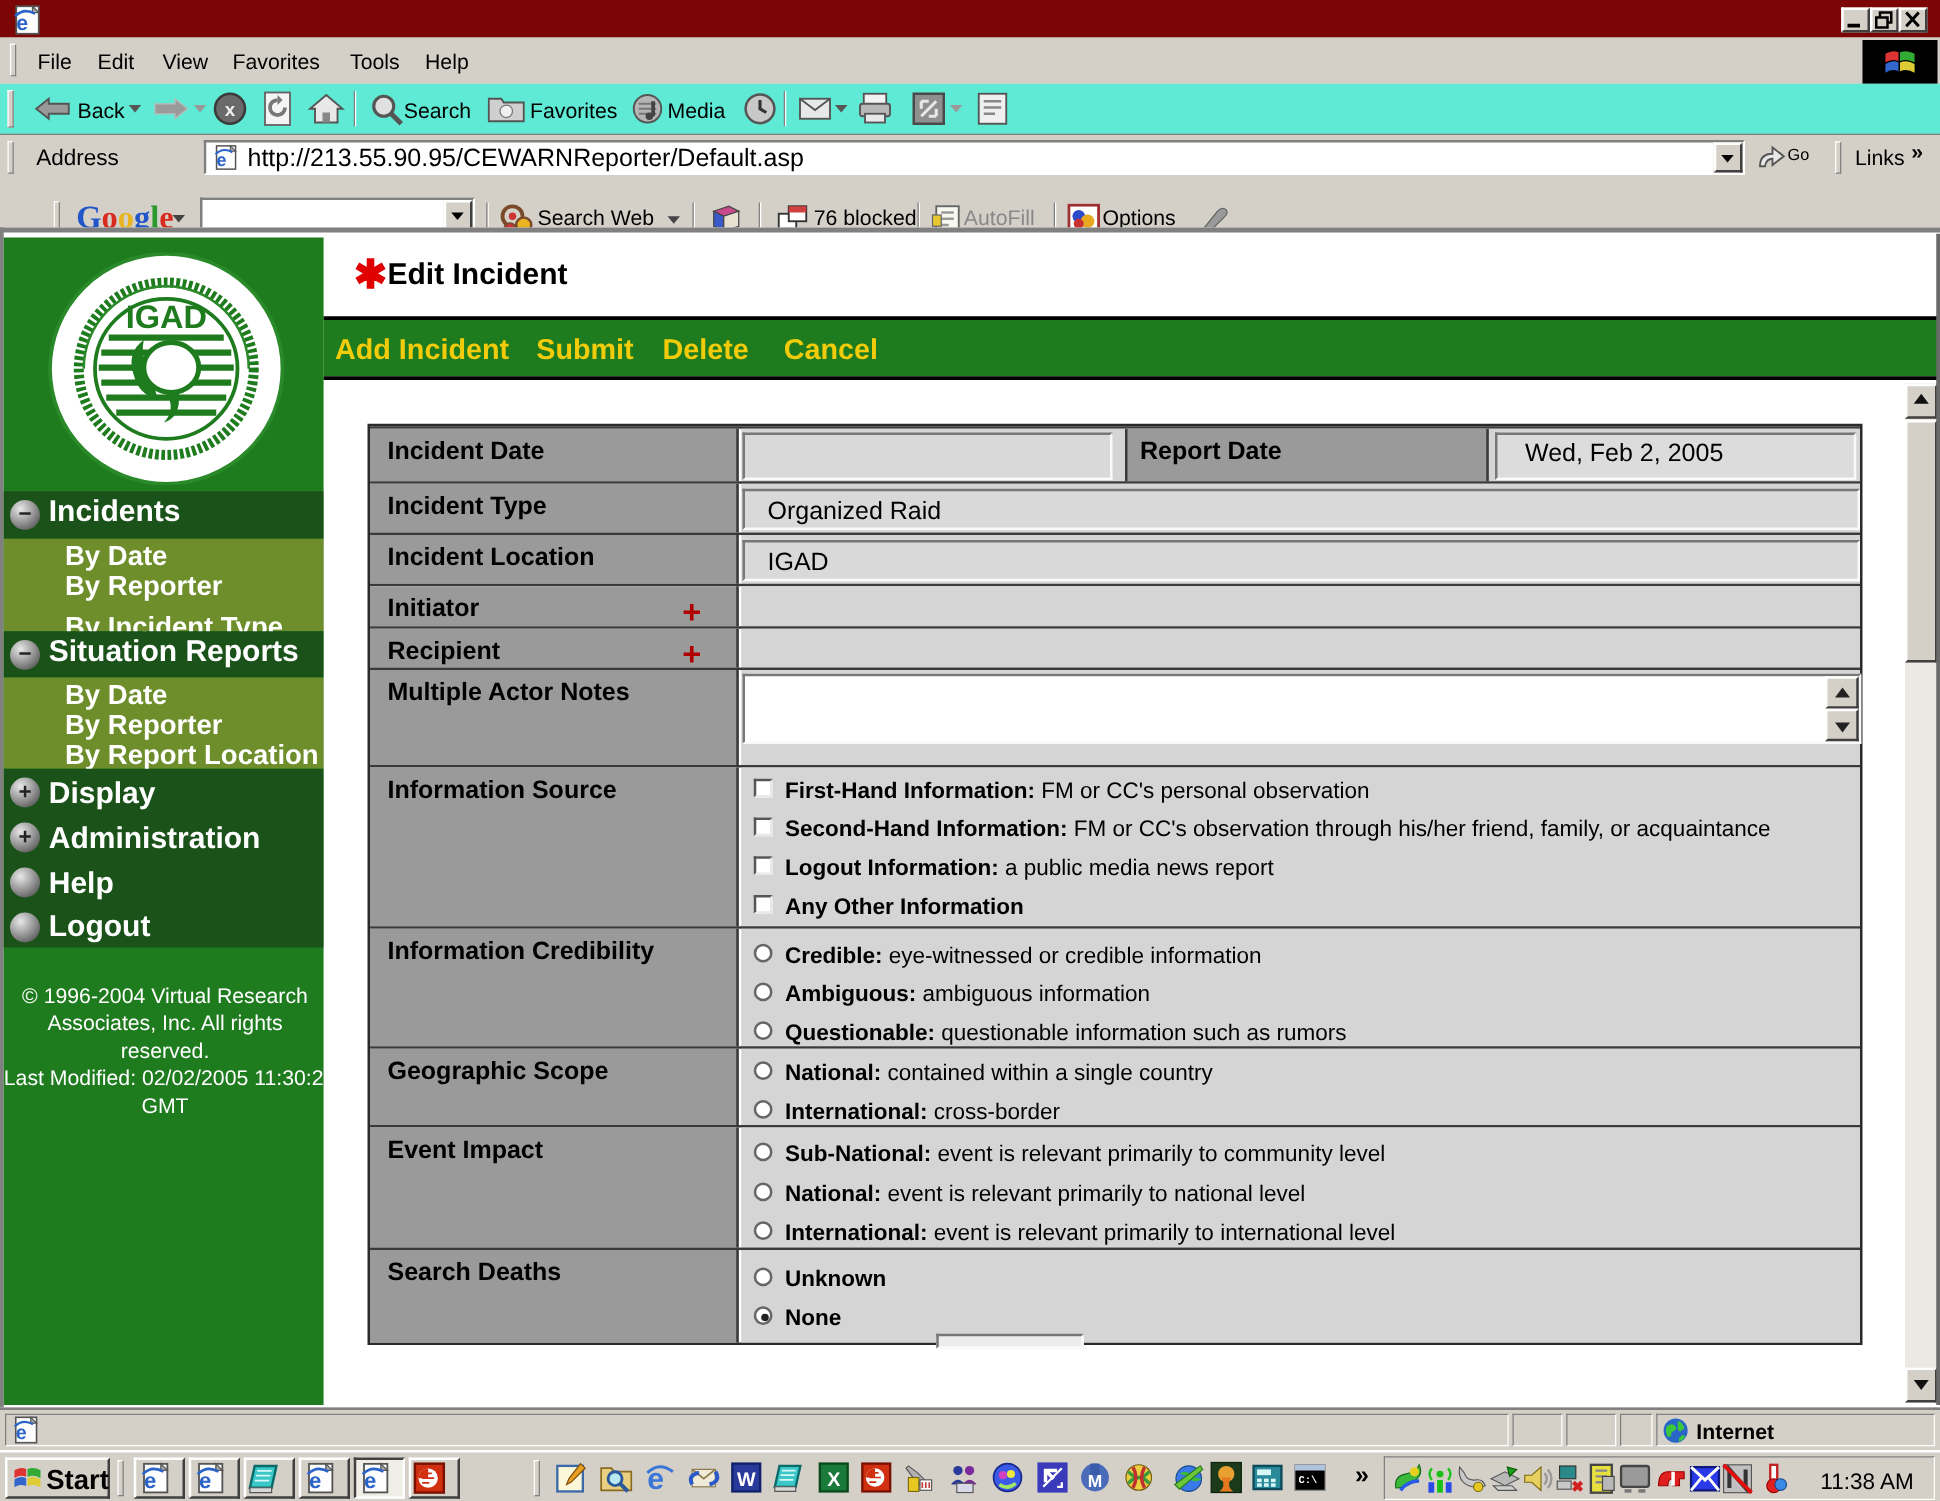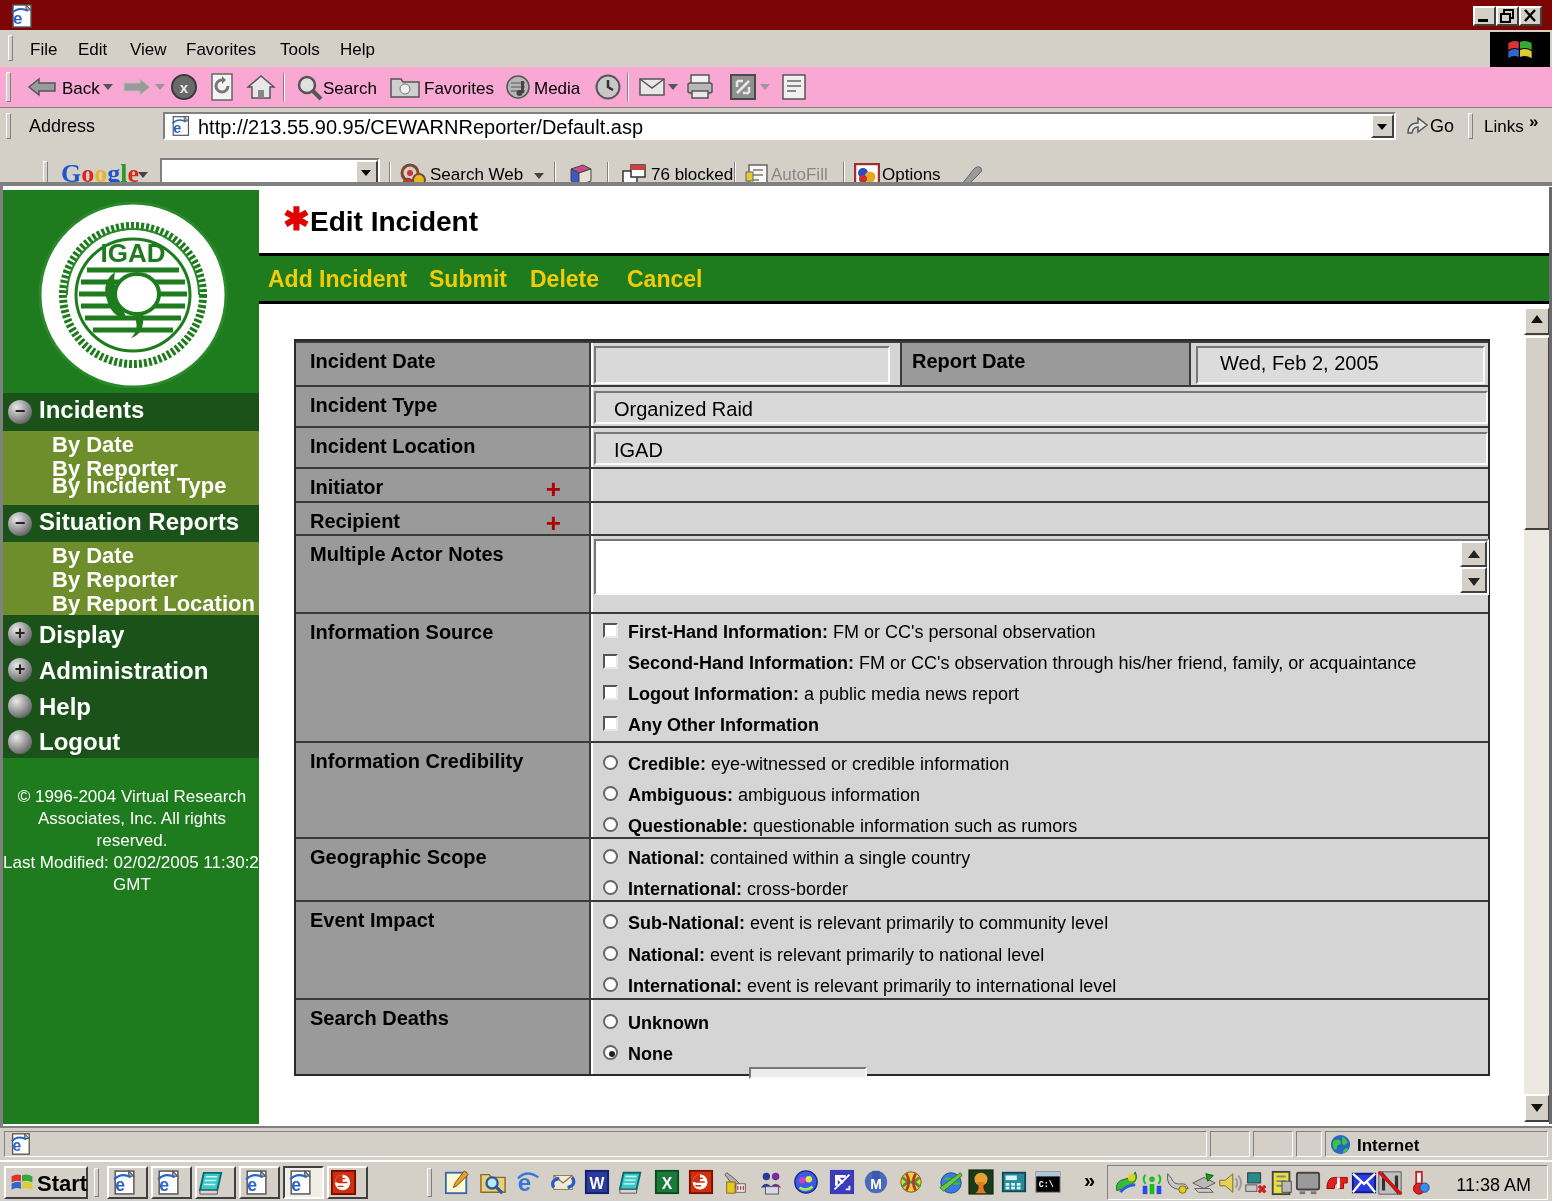--- a/index.html
+++ b/index.html
@@ -11,21 +11,21 @@
 .winbtn { position:absolute; top:6px; width:23px; height:20px; background:#d4d0c8;
   border:2px solid; border-color:#fff #404040 #404040 #fff;
   font:bold 14px "Liberation Sans"; text-align:center; line-height:15px; }
 
 #menubar { left:0; top:30px; width:1552px; height:37px; background:#d4d0c8; }
 .menuitem { position:absolute; top:10px; font-size:17px; color:#000; }
 .grip { position:absolute; width:5px; background:#d4d0c8;
   border:1px solid; border-color:#fff #808080 #808080 #fff; }
 #throbber { left:1490px; top:32px; width:60px; height:35px; background:#000; }
 
-#toolbar { left:0; top:67px; width:1552px; height:41px; background:#f9a8d4;
+#toolbar { left:0; top:67px; width:1552px; height:41px; background:#5eead4;
   border-bottom:1px solid #808080; }
 .tbtext { position:absolute; top:12px; font-size:17px; color:#000; }
 .tsep { position:absolute; top:6px; width:2px; height:28px;
   border-left:1px solid #808080; border-right:1px solid #fff; }
 .caret { position:absolute; width:0; height:0; border:5px solid transparent;
   border-top:6px solid #555; }
 
 #addrbar { left:0; top:108px; width:1552px; height:36px; background:#d4d0c8; }
 #addrfield { position:absolute; left:163px; top:4px; width:1233px; height:28px;
   background:#fff; border:2px solid; border-color:#808080 #fff #fff #808080; }
@@ -199,21 +199,21 @@
         <use href="#iepage"></use>
       </svg>
     <div class="abs" style="left:33px;top:2px;font-size:20px">http://213.55.90.95/CEWARNReporter/Default.asp</div>
     <div class="abs" style="left:1206px;top:0;width:23px;height:24px;background:#d4d0c8;border:2px solid;border-color:#fff #404040 #404040 #fff">
       <div class="caret" style="left:4px;top:8px;border-top-color:#000"></div>
     </div>
   </div>
   <svg class="abs" style="left:1405px;top:7px" width="24" height="22" viewBox="0 0 24 22">
     <path d="M3 18 Q3 8 13 8 V3 L22 10 L13 17 V12 Q8 12 7 18 Z" fill="#e8e8e8" stroke="#555" stroke-width="1.5"></path>
   </svg>
-  <div class="abs" style="left:1430px;top:8px;font-size:18px">Go</div>
+  <div class="abs" style="left:1430px;top:8px;font-size:13px">Go</div>
   <div class="grip" style="left:1468px;top:5px;height:26px"></div>
   <div class="abs" style="left:1484px;top:9px;font-size:17px">Links</div>
   <div class="abs" style="left:1529px;top:4px;font-size:17px;font-weight:bold">»</div>
 </div>
 <div class="abs" id="googlebar">
   <div class="grip" style="left:6px;top:5px;height:28px"></div>
   <div class="abs" style="left:24px;top:3px;font-family:'Liberation Serif',serif;font-size:26px;font-weight:bold">
     <span style="color:#2255c8">G</span><span style="color:#d82a1f">o</span><span style="color:#e8b520">o</span><span style="color:#2255c8">g</span><span style="color:#2a9a2a">l</span><span style="color:#d82a1f">e</span>
   </div>
   <div class="caret" style="left:101px;top:16px;border-top-color:#444"></div>
@@ -284,21 +284,21 @@
     <path d="M96 112 q8 14 -2 24 q14 -4 12 -24" fill="#1e7b1e"></path>
     <path d="M30 93 a66 66 0 0 1 132 0" fill="none" stroke="#2a8a2a" stroke-width="2"></path>
   </svg>
   <div class="sideband dk" style="top:203px;height:38px">
     <div class="sphere" style="top:7px">−</div>
     <div class="navmain" style="top:3px">Incidents</div>
   </div>
   <div class="sideband ol" style="top:241px;height:74px">
     <div class="navsub" style="top:1px">By Date</div>
     <div class="navsub" style="top:25px">By Reporter</div>
-    <div class="navsub" style="top:42px">By Incident Type</div>
+    <div class="navsub" style="top:58px">By Incident Type</div>
   </div>
   <div class="sideband dk" style="top:315px;height:37px">
     <div class="sphere" style="top:7px">−</div>
     <div class="navmain" style="top:3px">Situation Reports</div>
   </div>
   <div class="sideband ol" style="top:352px;height:73px">
     <div class="navsub" style="top:1px">By Date</div>
     <div class="navsub" style="top:25px">By Reporter</div>
     <div class="navsub" style="top:49px">By Report Location</div>
   </div>
@@ -309,21 +309,21 @@
     <div class="navmain" style="top:42px">Administration</div>
     <div class="sphere" style="top:79px"></div>
     <div class="navmain" style="top:78px">Help</div>
     <div class="sphere" style="top:115px"></div>
     <div class="navmain" style="top:113px">Logout</div>
   </div>
   <div id="copyright">© 1996-2004 Virtual Research<br>Associates, Inc. All rights<br>reserved.<br>Last Modified: 02/02/2005 11:30:28<br>GMT</div>
 </div>
 <div class="abs" id="hdrband">
   <div class="abs" style="left:24px;top:13px;color:#e00000;font-weight:bold;font-size:32px">✱</div>
-  <div class="abs" style="left:51px;top:19px;font-weight:bold;font-size:28px">Edit Incident</div>
+  <div class="abs" style="left:51px;top:19px;font-weight:bold;font-size:24px">Edit Incident</div>
 </div>
 <div class="abs" id="blackline1"></div>
 <div class="abs" id="navgreen">
   <div class="navlink" style="left:9px">Add Incident</div>
   <div class="navlink" style="left:170px">Submit</div>
   <div class="navlink" style="left:271px">Delete</div>
   <div class="navlink" style="left:368px">Cancel</div>
 </div>
 <div class="abs" id="blackline2"></div>
 <div class="abs" id="formarea">

